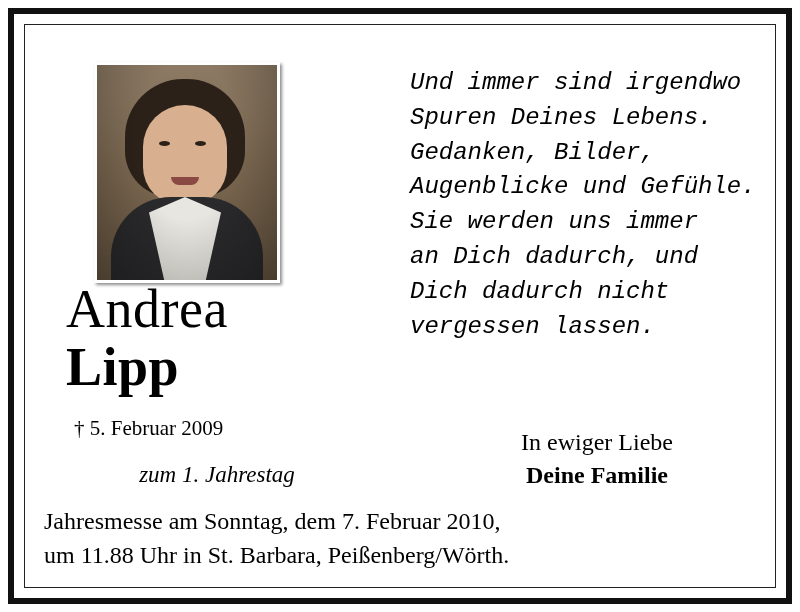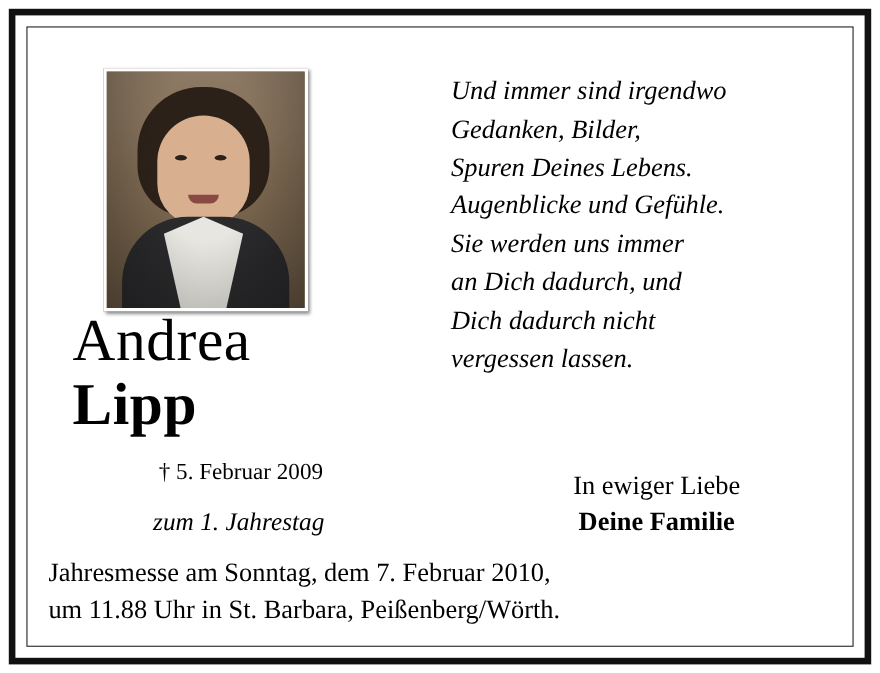--- a/index.html
+++ b/index.html
@@ -142,21 +142,21 @@
   }
   .name .line2 {
     display: block;
     font-weight: bold;
   }
   .death-date {
     position: absolute;
     left: 60px;
     top: 402px;
     width: 290px;
-    text-align: center;
+    text-align: left;
     font-size: 21px;
   }
   .anniversary {
     position: absolute;
     left: 58px;
     top: 448px;
     width: 290px;
     text-align: center;
     font-size: 23px;
     font-style: italic;
@@ -165,21 +165,21 @@
   
   .poem {
     position: absolute;
     left: 396px;
     top: 52px;
     width: 360px;
     font-size: 24px;
     font-style: italic;
     line-height: 1.45;
   }
-  .poem div { white-space: nowrap; }
+  .poem div { white-space: nowrap; font-family: Liberation Mono, monospace; }
 
   
   .closing {
     position: absolute;
     left: 418px;
     top: 412px;
     width: 330px;
     text-align: center;
     font-size: 24px;
     line-height: 1.38;
@@ -224,22 +224,22 @@
       <div class="name">
         <span class="line1">Andrea</span>
         <span class="line2">Lipp</span>
       </div>
 
       <div class="death-date">† 5. Februar 2009</div>
       <div class="anniversary">zum 1. Jahrestag</div>
 
       <div class="poem">
         <div>Und immer sind irgendwo</div>
+        <div>Spuren Deines Lebens.</div>
         <div>Gedanken, Bilder,</div>
-        <div>Spuren Deines Lebens.</div>
         <div>Augenblicke und Gefühle.</div>
         <div>Sie werden uns immer</div>
         <div>an Dich dadurch, und</div>
         <div>Dich dadurch nicht</div>
         <div>vergessen lassen.</div>
       </div>
 
       <div class="closing">
         <div>In ewiger Liebe</div>
         <div class="family">Deine Familie</div>

